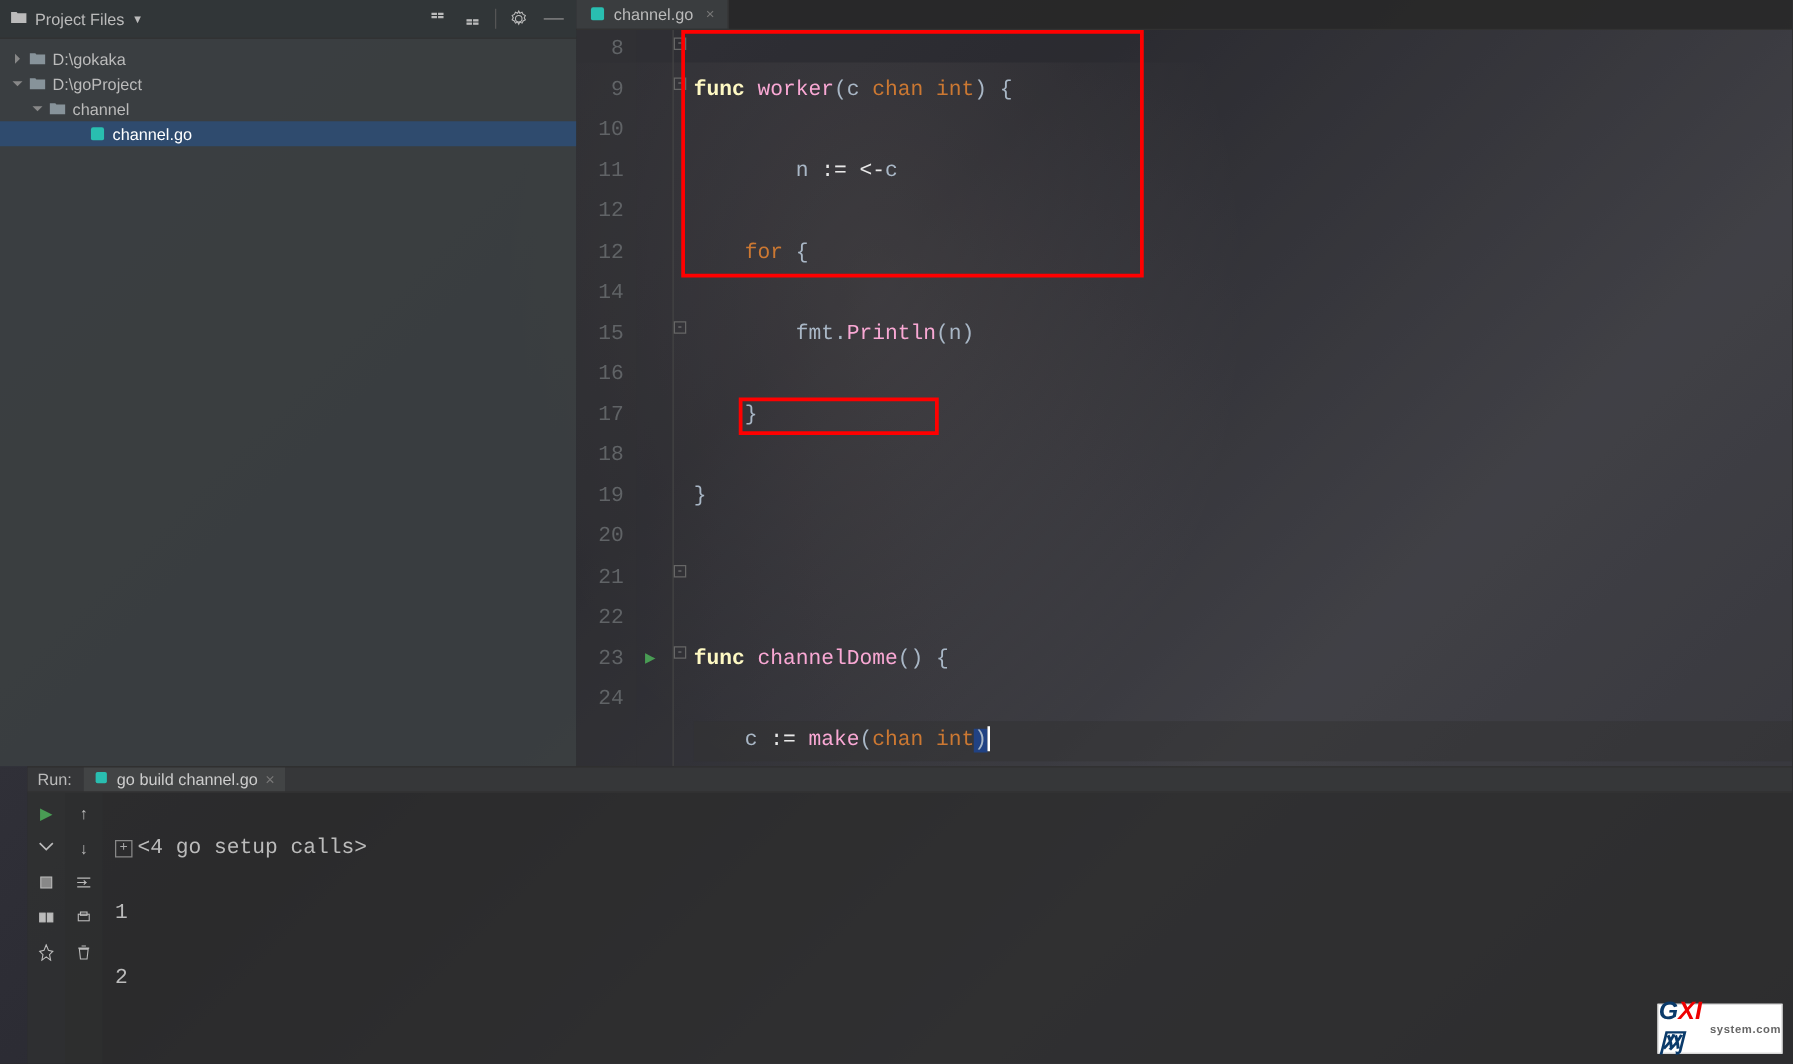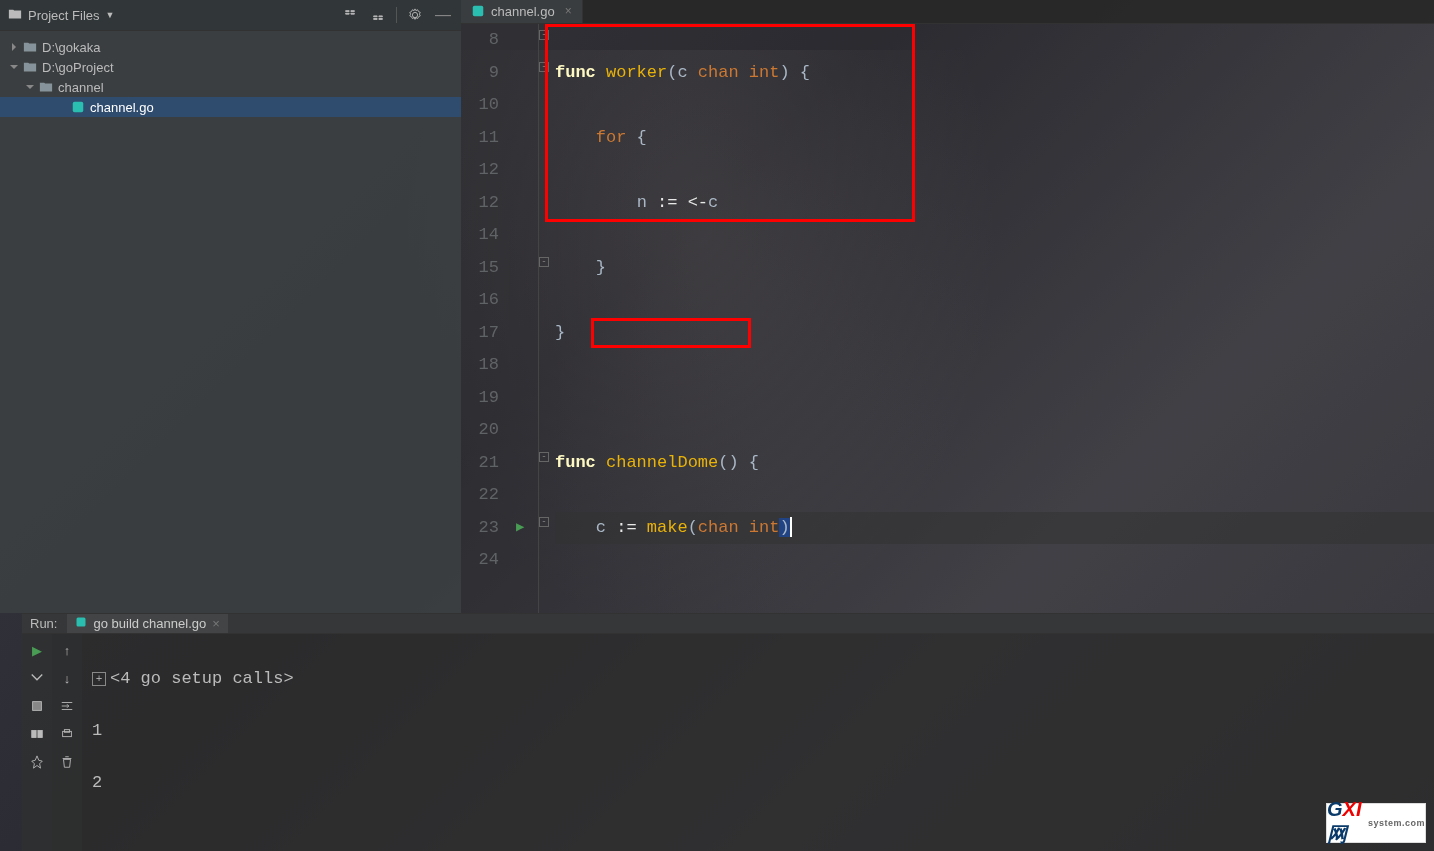--- a/index.html
+++ b/index.html
@@ -37,21 +37,21 @@
 .gutter .ln { height:32.5px; }
 .gutter-icons { width:30px; background:rgba(49,51,53,0.3); border-right:1px solid #444; position:relative; }
 .gutter-icons .run-icon { position:absolute; left:7px; color:#499c54; font-size:14px; }
 .fold-gutter { width:12px; position:relative; }
 .fold-mark { position:absolute; left:0; width:10px; height:10px; border:1px solid #666; font-size:9px; line-height:8px; text-align:center; color:#888; }
 .code { flex:1; padding-left:4px; white-space:pre; position:relative; }
 .code .line { height:32.5px; }
 .code .current { background:rgba(50,50,50,0.5); }
 .kw { color:#cc7832; }
 .kw2 { color:#fef9c3; font-weight:bold; }
-.fn { color:#eab308; }
+.fn { color:#f9a8d4; }
 .ident { color:#a9b7c6; }
 .white { color:#e8e8e8; }
 .red-box { position:absolute; border:3px solid #ff0000; pointer-events:none; }
 .cursor { display:inline-block; width:2px; height:20px; background:#fff; vertical-align:middle; }
 .breadcrumb { height:20px; background:rgba(49,51,53,0.6); font-size:12px; color:#999; padding-left:80px; line-height:20px; }
 
 .run-panel { height:238px; background:rgba(43,43,43,0.85); border-top:1px solid #323232; display:flex; flex-direction:column;margin-left:22px; }
 .run-header { height:22px; display:flex; align-items:center; padding:0 8px; background:rgba(55,57,59,0.9); border-bottom:1px solid #323232; }
 .run-header .label { color:#bbb; margin-right:10px; }
 .run-tab { display:flex; align-items:center; gap:6px; padding:2px 8px; background:rgba(75,77,79,0.6); color:#ccc; }
@@ -190,22 +190,23 @@
         </div>
         <div class="fold-gutter">
           <div class="fold-mark" style="top:6px;">-</div>
           <div class="fold-mark" style="top:38px;">-</div>
           <div class="fold-mark" style="top:233px;">-</div>
           <div class="fold-mark" style="top:428px;">-</div>
           <div class="fold-mark" style="top:493px;">-</div>
         </div>
         <div class="code">
 <div class="line"><span class="kw2">func</span><span class="fn"> worker</span><span class="ident">(c </span><span class="kw">chan</span><span> </span><span class="kw">int</span><span class="ident">) {</span></div>
+<div class="line"><span>        </span><span class="ident">n </span><span class="white">:=</span><span class="white"> &lt;-</span><span class="ident">c</span></div>
 <div class="line"><span>    </span><span class="kw">for</span><span class="ident"> {</span></div>
-<div class="line"><span>        </span><span class="ident">n </span><span class="white">:=</span><span class="white"> &lt;-</span><span class="ident">c</span></div>
+<div class="line"><span>        </span><span class="ident">fmt.</span><span class="fn">Println</span><span class="ident">(n)</span></div>
 <div class="line"><span>    </span><span class="ident">}</span></div>
 <div class="line"><span class="ident">}</span></div>
 <div class="line"></div>
 <div class="line"><span class="kw2">func</span><span class="fn"> channelDome</span><span class="ident">() {</span></div>
 <div class="line current"><span>    </span><span class="ident">c </span><span class="white">:=</span><span class="fn"> make</span><span class="ident">(</span><span class="kw">chan</span><span> </span><span class="kw">int</span><span class="ident" style="background:#214283;">)</span><span class="cursor"></span></div>
 
 
 
 
 

